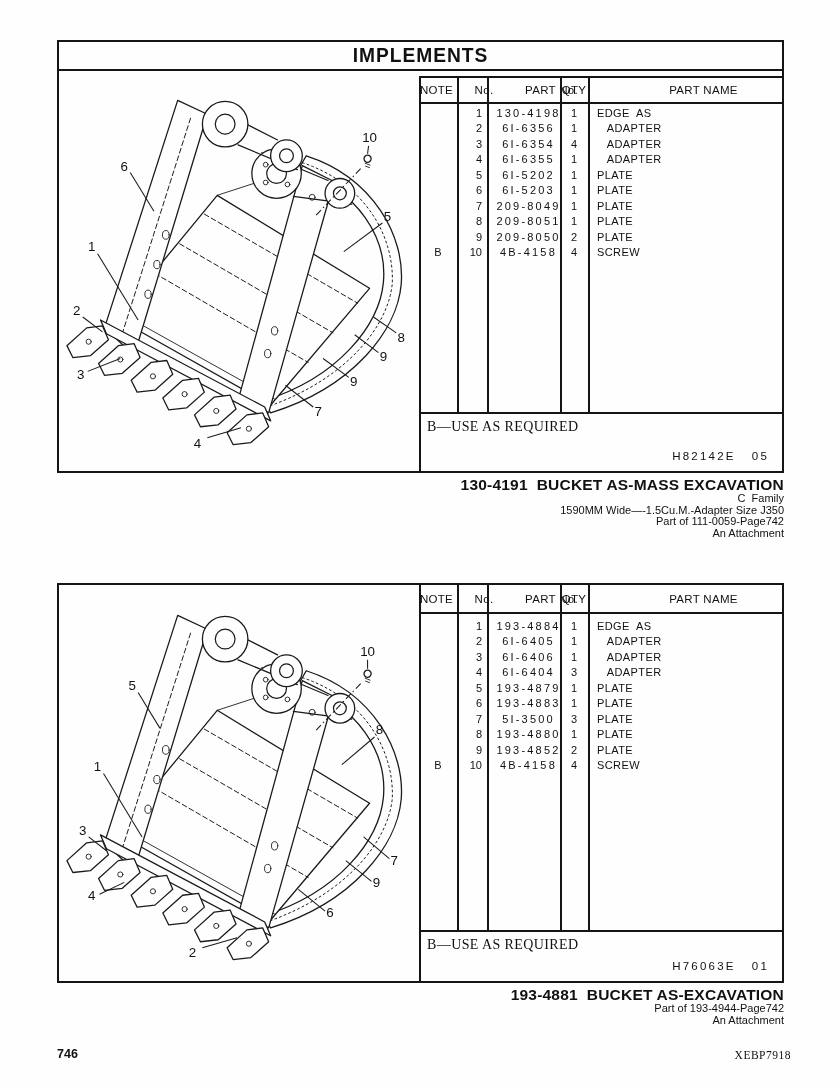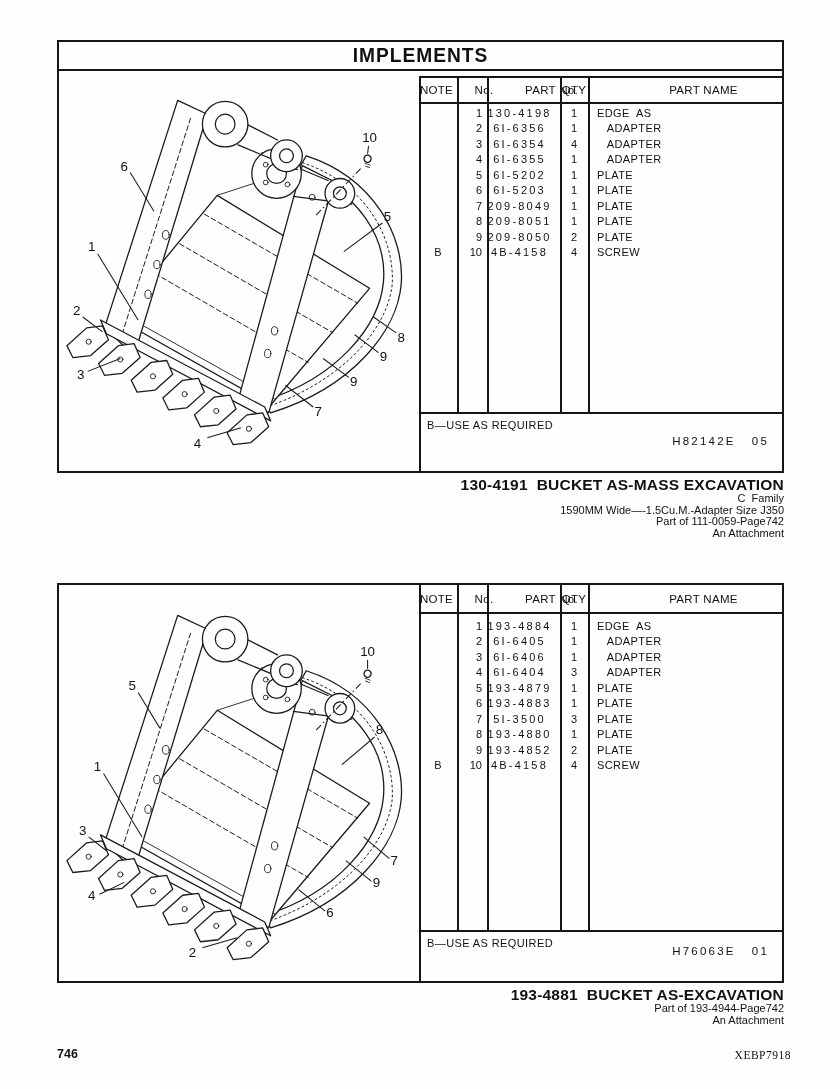--- a/index.html
+++ b/index.html
@@ -50,28 +50,28 @@
   #panel1 .vline{height:334px;} #panel2 .vline{height:345px;}
   .hline-note{position:absolute;left:0;right:0;height:2px;background:#151515;}
   #panel1 .hline-note{top:334px;} #panel2 .hline-note{top:345px;}
 
   .tbody{position:absolute;left:0;right:0;}
   #panel1 .tbody{top:29px;} #panel2 .tbody{top:35px;}
   .col{position:absolute;top:0;}
   .cell{height:15.45px;font-size:11px;white-space:pre;overflow:visible;}
   .col-note{left:0;width:34px;text-align:center;}
   .col-no{left:36px;width:25px;text-align:right;}
-  .col-part{left:64px;width:69px;text-align:center;letter-spacing:2.2px;}
+  .col-part{left:73px;width:69px;text-align:center;letter-spacing:2.2px;}
   .col-qty{left:140px;width:26px;text-align:center;}
   .col-name{left:176px;width:182px;text-align:left;letter-spacing:.4px;}
 
   .note-row{position:absolute;left:0;right:0;bottom:0;}
   #panel1 .note-row{top:336px;} #panel2 .note-row{top:347px;}
-  .note-text{position:absolute;top:5px;left:6px;font-size:11px;letter-spacing:.4px;white-space:pre;}
-  .fig-code{position:absolute;bottom:24px;right:13px;font-size:11.5px;letter-spacing:2.2px;white-space:pre;}
+  .note-text{position:absolute;top:5px;left:6px;font-size:14px;letter-spacing:.4px;white-space:pre;font-family:Liberation Serif, serif;}
+  .fig-code{position:absolute;bottom:9px;right:13px;font-size:11.5px;letter-spacing:2.2px;white-space:pre;}
 
   
   .caption{position:absolute;left:57px;width:727px;text-align:right;}
   #caption1{top:477px;} #caption2{top:987px;}
   .cap-title{font-size:15.5px;font-weight:bold;letter-spacing:.2px;white-space:pre;line-height:16px;}
   .cap-line{font-size:11px;line-height:11.6px;white-space:pre;}
 
   
   .footer-left{position:absolute;left:57px;top:1047px;font-size:12.5px;font-weight:bold;}
   .footer-right{position:absolute;right:49px;top:1049px;font-size:11.5px;letter-spacing:.5px;font-family:Liberation Serif, serif;}

